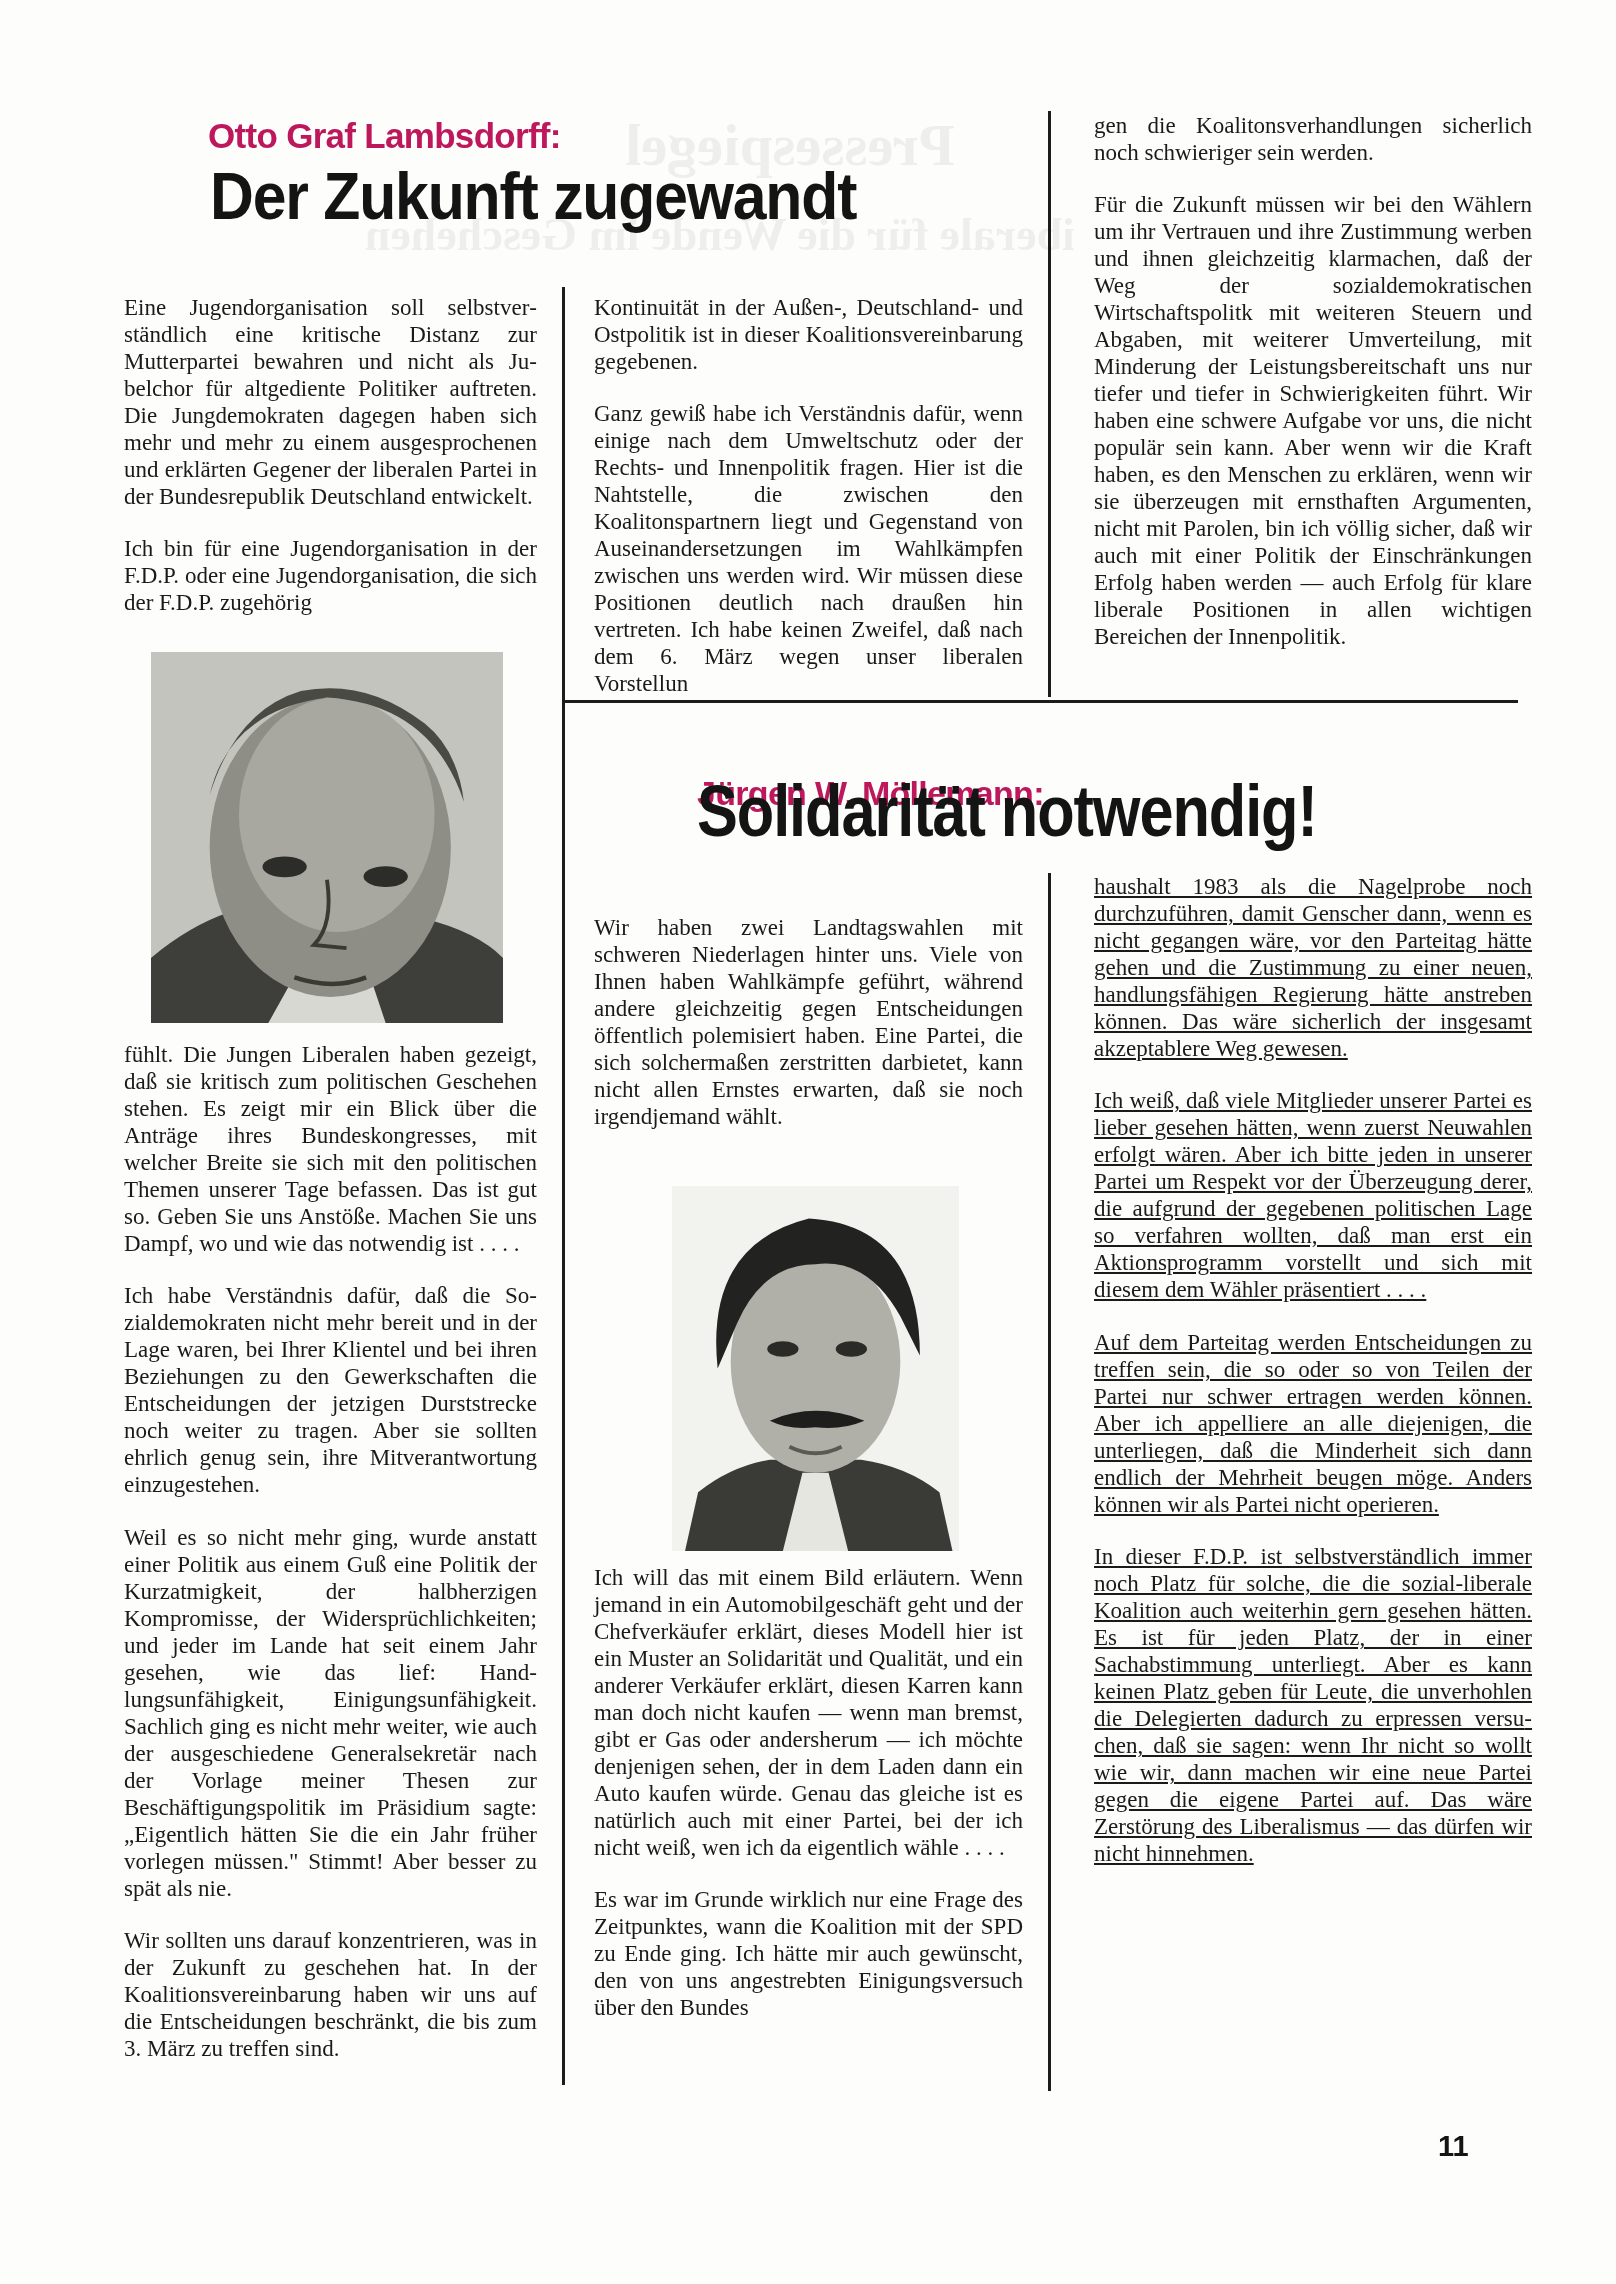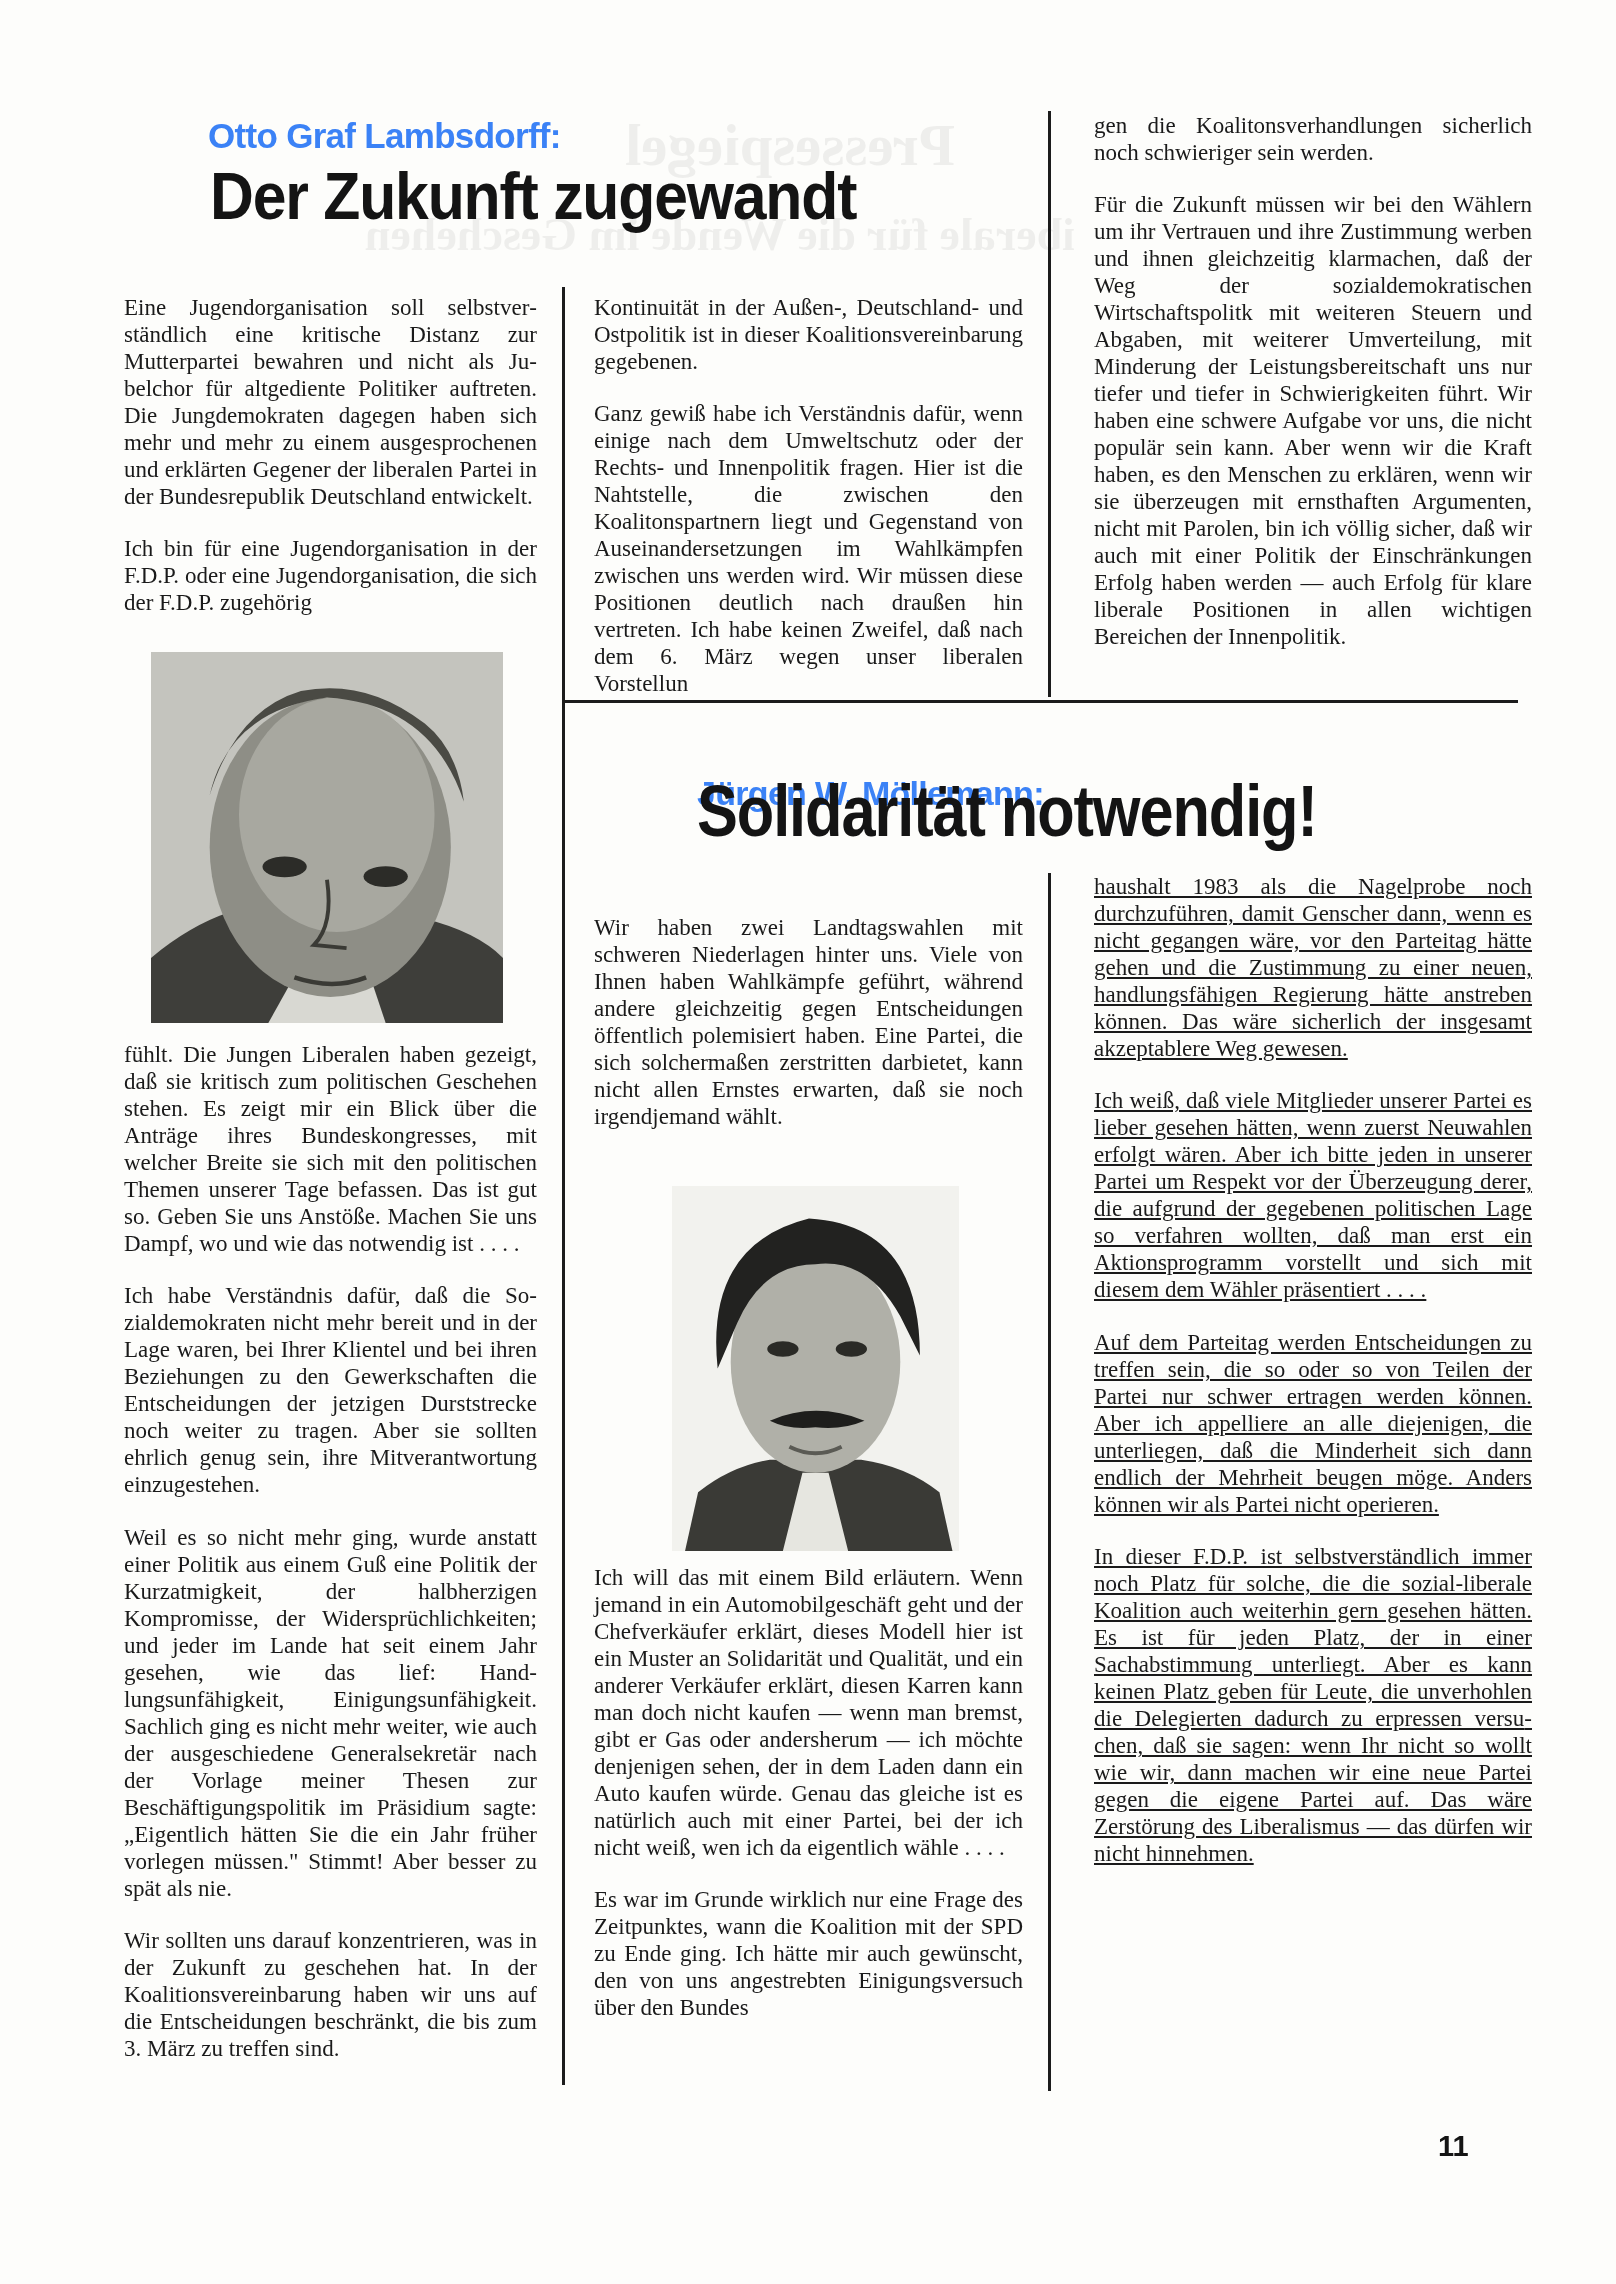--- a/index.html
+++ b/index.html
@@ -5,21 +5,21 @@
   html, body { margin: 0; padding: 0; }
   body {
     width: 1616px; height: 2284px; position: relative; overflow: hidden;
     background: #fdfdfb;
     font-family: "Liberation Serif", "DejaVu Serif", serif;
     color: #1a1a1a;
   }
   .page { position: absolute; inset: 0; }
   .kicker {
     position: absolute; font-family: "Liberation Sans", "DejaVu Sans", sans-serif;
-    font-weight: bold; color: #3b82f6; letter-spacing: -0.7px; white-space: nowrap;
+    font-weight: bold; color: #be185d; letter-spacing: -0.7px; white-space: nowrap;
   }
   .headline {
     position: absolute; font-family: "Liberation Sans", "DejaVu Sans", sans-serif;
     font-weight: bold; color: #141414; letter-spacing: -1.3px; white-space: nowrap;
     transform-origin: left top;
   }
   .col {
     position: absolute; font-size: 23px; line-height: 27px;
     text-align: justify; hyphens: manual;
   }

